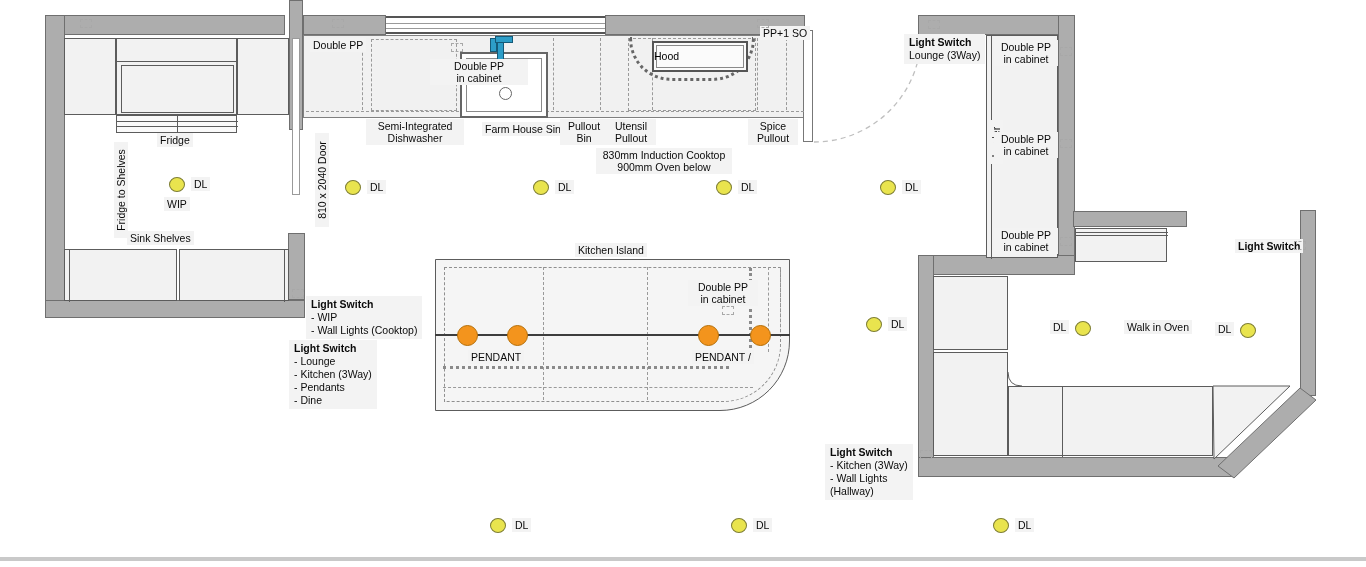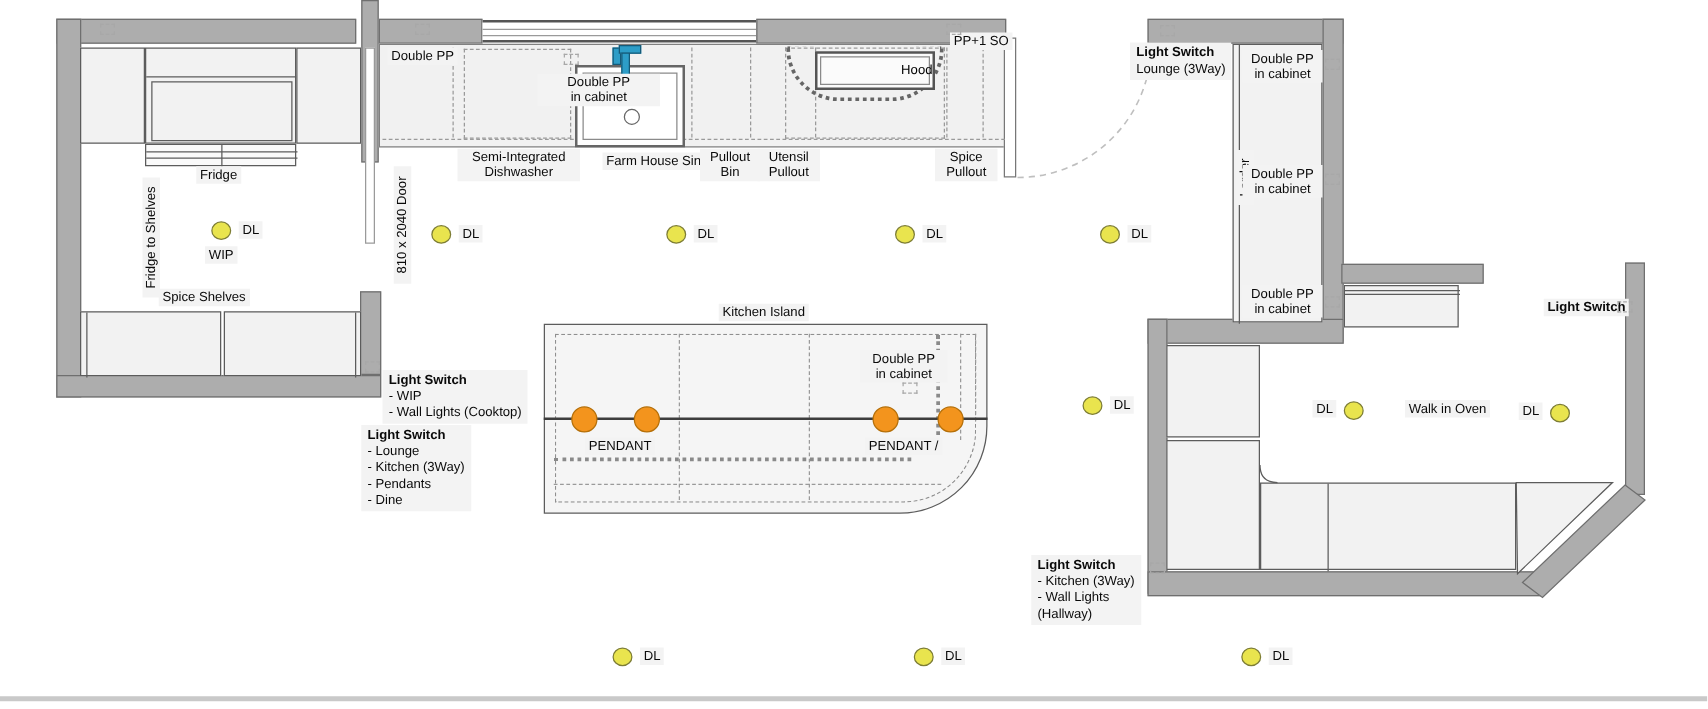--- a/index.html
+++ b/index.html
@@ -39,21 +39,21 @@
   .isl-in{position:absolute;border:1px dashed #8f8f8f;border-radius:0 0 58px 0;box-sizing:border-box}
   .stip{position:absolute;box-sizing:border-box}
   .stip.h{border-top:3px dotted #8a8a8a}
   .stip.v{border-left:3px dotted #8a8a8a}
   .pline{position:absolute;border-top:2px solid #3d3d3d}
   
   .scallop{position:absolute;border:3px dotted #666;border-top:none;
            border-radius:0 0 42px 42px;box-sizing:border-box}
   .hood{position:absolute;background:#fbfbfb;border:2px solid #555;box-sizing:border-box}
   .hood .in{position:absolute;left:2px;top:2px;right:2px;bottom:2px;border:1px solid #8a8a8a}
-  .hood .tx{position:absolute;left:0;right:0;top:7px;text-align:right;font-size:10.5px;background:transparent}
+  .hood .tx{position:absolute;left:0;right:0;top:7px;text-align:left;font-size:10.5px;background:transparent}
   
   .sink{position:absolute;background:#fff;border:2px solid #666;box-sizing:border-box}
   .sink .in{position:absolute;left:4px;top:4px;right:4px;bottom:4px;border:1px solid #8a8a8a}
   .sink .drain{position:absolute;left:37px;top:33px;width:11px;height:11px;border:1px solid #666;border-radius:50%}
   .fc{position:absolute;background:#2d9dc7;border:1px solid #155a78;box-sizing:border-box}
   svg.ov{position:absolute;left:0;top:0;pointer-events:none}
   .strip{position:absolute;left:0;top:557px;width:1366px;height:4px;background:#c9c9c9}
   .doorleaf{position:absolute;background:#fff;border:1px solid #9a9a9a;box-sizing:border-box}
   .panel{position:absolute;background:#fff;border:1px solid #777;box-sizing:border-box}
   .thin{position:absolute;background:#5c5c5c}
@@ -202,25 +202,29 @@
   </div>
   <div class="l ctr" style="left:606px;top:119px;width:44px">
     <div>Utensil</div>
       <div>Pullout</div>
   </div>
   <div class="l ctr" style="left:748px;top:119px;width:44px">
     <div>Spice</div>
       <div>Pullout</div>
   </div>
   <div class="l" style="left:760px;top:26px">PP+1 SO</div>
+  <div class="l ctr" style="left:596px;top:148px;width:130px">
+    <div>830mm Induction Cooktop</div>
+      <div>900mm Oven below</div>
+  </div>
 
   <div class="l" style="left:157px;top:133px">Fridge</div>
   <div class="l rot" style="left:73px;top:183px;width:90px">Fridge to Shelves</div>
   <div class="l" style="left:164px;top:197px">WIP</div>
-  <div class="l" style="left:127px;top:231px">Spice Shelves</div>
+  <div class="l" style="left:127px;top:231px">Sink Shelves</div>
   <div class="l rot" style="left:275px;top:173px;width:88px">810 x 2040 Door</div>
 
   <div class="l" style="left:575px;top:243px">Kitchen Island</div>
   <div class="l ctr" style="left:688px;top:280px;width:64px">
     <div>Double PP</div>
       <div>in cabinet</div>
   </div>
   <div class="l" style="left:468px;top:350px">PENDANT</div>
   <div class="l" style="left:692px;top:350px">PENDANT /</div>
 

